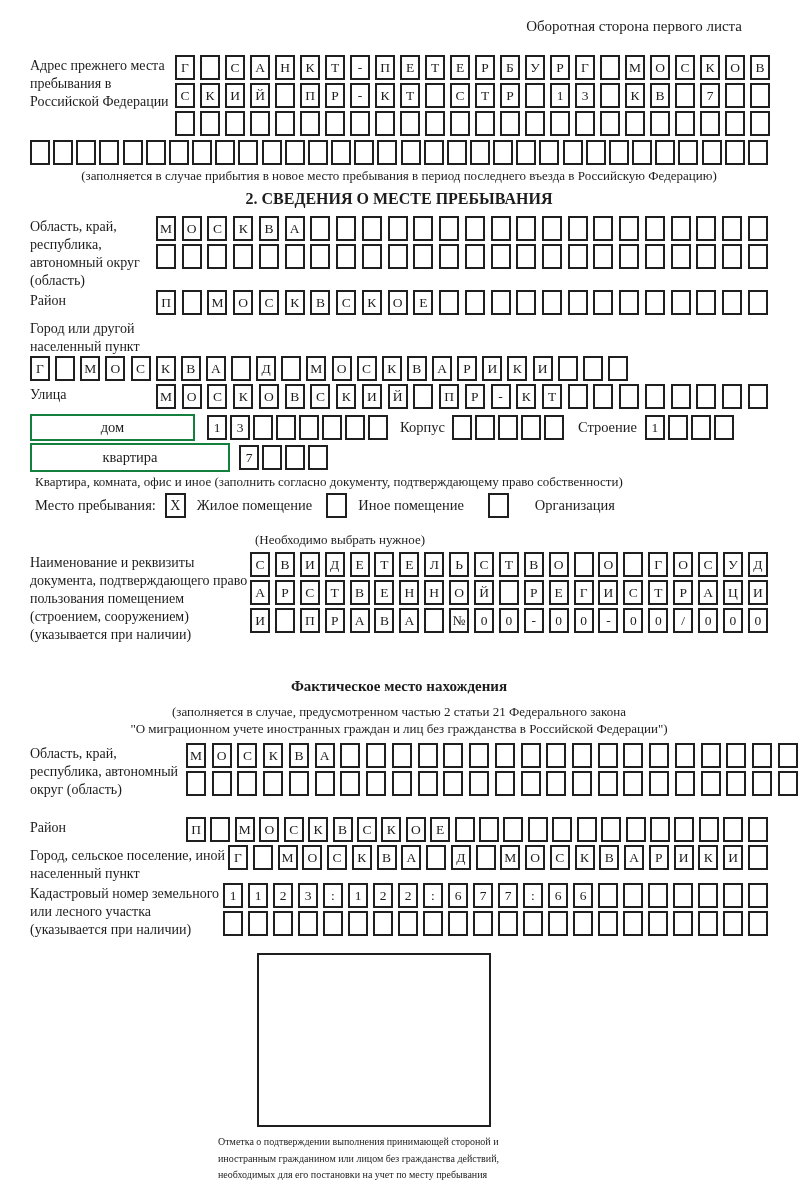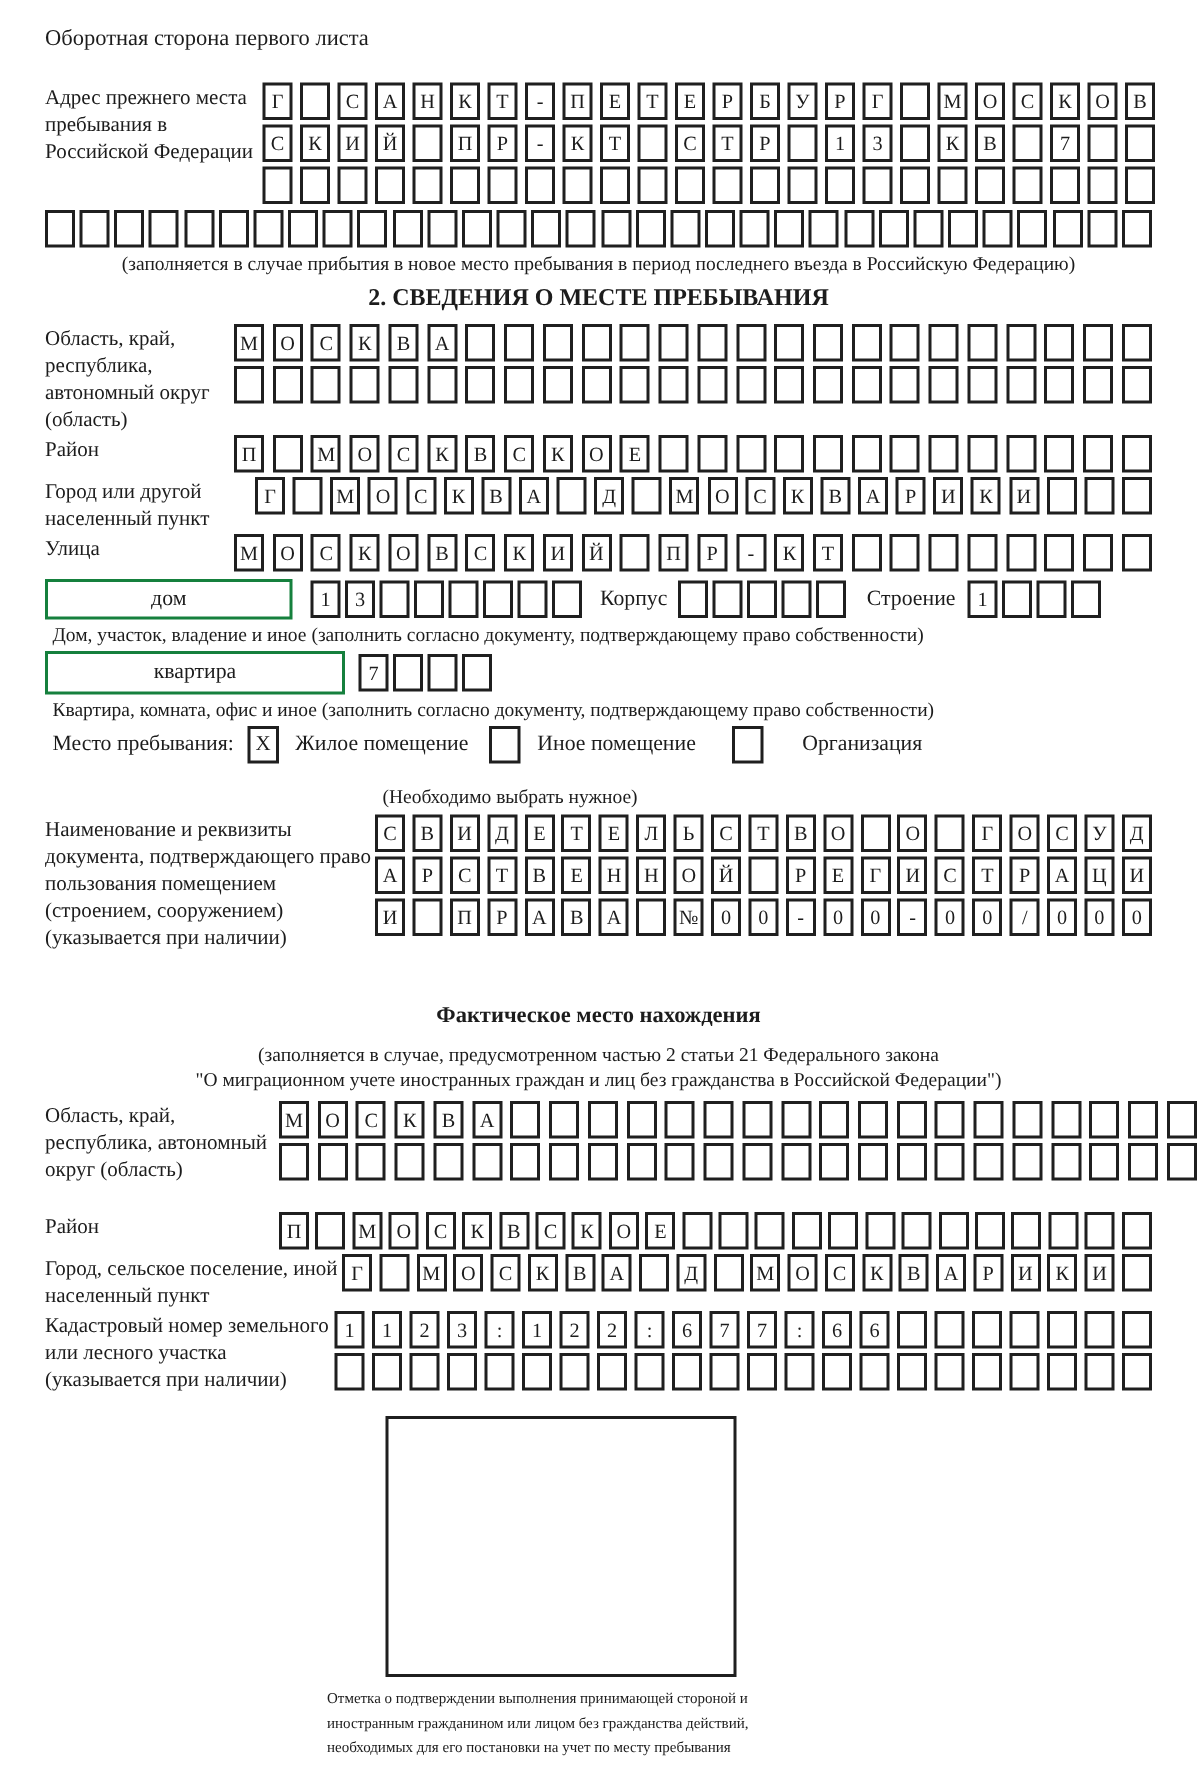--- a/index.html
+++ b/index.html
@@ -3,21 +3,21 @@
 <meta charset="utf-8">
 <style>
   * { margin:0; padding:0; box-sizing:border-box; }
   html,body { background:#ffffff; }
   .page {
     position:relative; width:800px; height:1180px; margin:0 auto;
     background:#ffffff; color:#1c1c1c;
     font-family:"Liberation Serif","DejaVu Serif",serif;
     padding:18px 32px 0 30px; overflow:hidden;
   }
-  .header-note { font-size:15px; padding-right:26px; margin-bottom:20px; }
+  .header-note { text-align:right; font-size:15px; padding-right:26px; margin-bottom:20px; }
 
   .field { display:flex; align-items:flex-start; }
   .flabel { font-size:14px; line-height:18px; flex:0 0 auto; padding-top:2px; }
 
   .cells { display:flex; justify-content:space-between; margin-bottom:3px; }
   .cell {
     width:20px; height:25px; border:2px solid #1f1f1f;
     display:inline-flex; align-items:center; justify-content:center;
     font-size:13.5px; line-height:1; background:#fff;
   }
@@ -64,21 +64,21 @@
 
   .doc-field { margin-top:4px; min-height:112px; }
 
   .fact-cap { text-align:center; font-size:13px; line-height:17px; }
 
   .stamp-box { width:234px; height:174px; border:2px solid #1f1f1f; margin-left:227px; margin-top:14px; }
   .stamp-caption {
     width:312px; margin-left:188px; margin-top:7px;
     text-align:left; font-size:10px; line-height:16.5px;
   } .mt6{margin-top:6px;}
-  .minh74{min-height:74px;} .minh34{min-height:34px;} .minh36{min-height:36px;}
+  .minh74{min-height:74px;} .minh34{min-height:34px;flex-direction:column;} .minh36{min-height:36px;}
 </style>
 </head>
 <body>
 
 <div class="page">
 
   <div class="header-note">Оборотная сторона первого листа</div>
 
   <div class="field">
     <div class="flabel lab-prev">Адрес прежнего места пребывания в Российской Федерации</div>
@@ -375,21 +375,20 @@
     <div style="width:14px"></div>
     <div class="inline-lab">Строение</div>
     <div style="width:8px"></div>
     <div class="cells-inline">
         <span class="cell">1</span>
         <span class="cell">&nbsp;</span>
         <span class="cell">&nbsp;</span>
         <span class="cell">&nbsp;</span>
       </div>
   </div>
-  <div class="sub-caption">Дом, участок, владение и иное (заполнить согласно документу, подтверждающему право собственности)</div>
 
   <div class="house-row">
     <div class="label-box apt-box">квартира</div>
     <div style="width:9px"></div>
     <div class="cells-inline">
         <span class="cell">7</span>
         <span class="cell">&nbsp;</span>
         <span class="cell">&nbsp;</span>
         <span class="cell">&nbsp;</span>
       </div>

